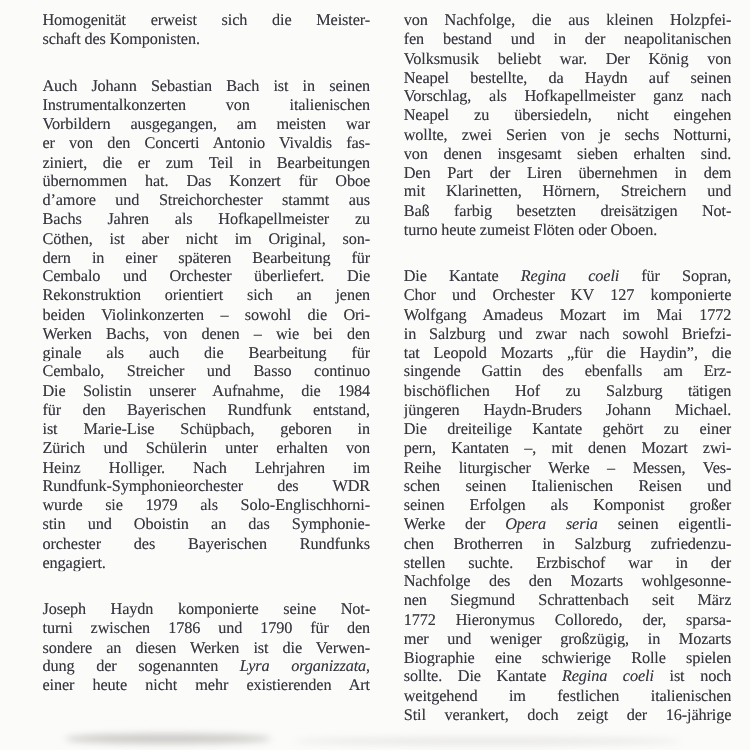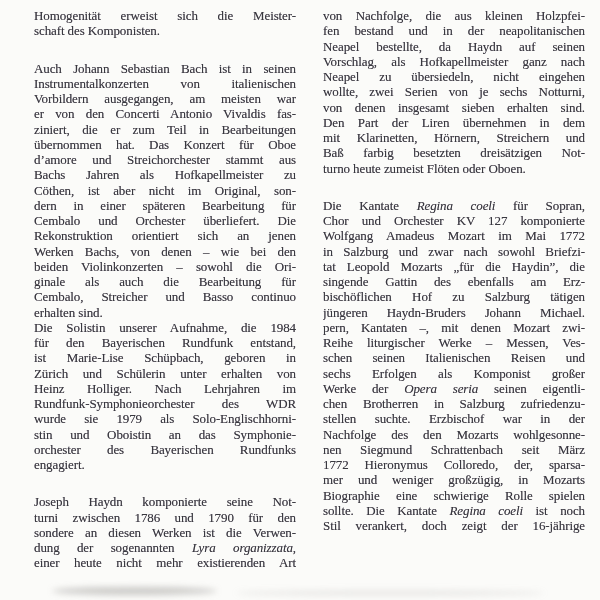--- a/index.html
+++ b/index.html
@@ -78,73 +78,75 @@
       <div class="line jl"><span>Vorbildern ausgegangen, am meisten war</span></div>
       <div class="line jl"><span>er von den Concerti Antonio Vivaldis fas-</span></div>
       <div class="line jl"><span>ziniert, die er zum Teil in Bearbeitungen</span></div>
       <div class="line jl"><span>übernommen hat. Das Konzert für Oboe</span></div>
       <div class="line jl"><span>d’amore und Streichorchester stammt aus</span></div>
       <div class="line jl"><span>Bachs Jahren als Hofkapellmeister zu</span></div>
       <div class="line jl"><span>Cöthen, ist aber nicht im Original, son-</span></div>
       <div class="line jl"><span>dern in einer späteren Bearbeitung für</span></div>
       <div class="line jl"><span>Cembalo und Orchester überliefert. Die</span></div>
       <div class="line jl"><span>Rekonstruktion orientiert sich an jenen</span></div>
+      <div class="line jl"><span>beiden Violinkonzerten – sowohl die Ori-</span></div>
       <div class="line jl"><span>Werken Bachs, von denen – wie bei den</span></div>
-      <div class="line jl"><span>beiden Violinkonzerten – sowohl die Ori-</span></div>
       <div class="line jl"><span>ginale als auch die Bearbeitung für</span></div>
       <div class="line jl"><span>Cembalo, Streicher und Basso continuo</span></div>
-      <div class="line"><span>erhalten sind.</span></div>
       <div class="line jl"><span>Die Solistin unserer Aufnahme, die 1984</span></div>
       <div class="line jl"><span>für den Bayerischen Rundfunk entstand,</span></div>
       <div class="line jl"><span>ist Marie-Lise Schüpbach, geboren in</span></div>
       <div class="line jl"><span>Zürich und Schülerin unter erhalten von</span></div>
       <div class="line jl"><span>Heinz Holliger. Nach Lehrjahren im</span></div>
       <div class="line jl"><span>Rundfunk-Symphonieorchester des WDR</span></div>
       <div class="line jl"><span>wurde sie 1979 als Solo-Englischhorni-</span></div>
       <div class="line jl"><span>stin und Oboistin an das Symphonie-</span></div>
       <div class="line jl"><span>orchester des Bayerischen Rundfunks</span></div>
       <div class="line"><span>engagiert.</span></div>
       <div class="gap"></div>
       <div class="line jl"><span>Joseph Haydn komponierte seine Not-</span></div>
       <div class="line jl"><span>turni zwischen 1786 und 1790 für den</span></div>
       <div class="line jl"><span>sondere an diesen Werken ist die Verwen-</span></div>
       <div class="line jl"><span>dung der sogenannten </span><span class="it">Lyra organizzata</span><span>,</span></div>
       <div class="line jl"><span>einer heute nicht mehr existierenden Art</span></div>
     </div>
   <div class="col col-right">
       <div class="line jl"><span>von Nachfolge, die aus kleinen Holzpfei-</span></div>
       <div class="line jl"><span>fen bestand und in der neapolitanischen</span></div>
+      <div class="line jl"><span>Volksmusik beliebt war. Der König von</span></div>
       <div class="line jl"><span>Neapel bestellte, da Haydn auf seinen</span></div>
       <div class="line jl"><span>Vorschlag, als Hofkapellmeister ganz nach</span></div>
       <div class="line jl"><span>Neapel zu übersiedeln, nicht eingehen</span></div>
       <div class="line jl"><span>wollte, zwei Serien von je sechs Notturni,</span></div>
       <div class="line jl"><span>von denen insgesamt sieben erhalten sind.</span></div>
       <div class="line jl"><span>Den Part der Liren übernehmen in dem</span></div>
       <div class="line jl"><span>mit Klarinetten, Hörnern, Streichern und</span></div>
       <div class="line jl"><span>Baß farbig besetzten dreisätzigen Not-</span></div>
       <div class="line"><span>turno heute zumeist Flöten oder Oboen.</span></div>
       <div class="gap"></div>
       <div class="line jl"><span>Die Kantate </span><span class="it">Regina coeli</span><span> für Sopran,</span></div>
       <div class="line jl"><span>Chor und Orchester KV 127 komponierte</span></div>
       <div class="line jl"><span>Wolfgang Amadeus Mozart im Mai 1772</span></div>
       <div class="line jl"><span>in Salzburg und zwar nach sowohl Briefzi-</span></div>
       <div class="line jl"><span>tat Leopold Mozarts „für die Haydin”, die</span></div>
       <div class="line jl"><span>singende Gattin des ebenfalls am Erz-</span></div>
       <div class="line jl"><span>bischöflichen Hof zu Salzburg tätigen</span></div>
       <div class="line jl"><span>jüngeren Haydn-Bruders Johann Michael.</span></div>
+      <div class="line jl"><span>Die dreiteilige Kantate gehört zu einer</span></div>
       <div class="line jl"><span>pern, Kantaten –, mit denen Mozart zwi-</span></div>
       <div class="line jl"><span>Reihe liturgischer Werke – Messen, Ves-</span></div>
       <div class="line jl"><span>schen seinen Italienischen Reisen und</span></div>
-      <div class="line jl"><span>sechs Erfolgen als Komponist großer</span></div>
+      <div class="line jl"><span>seinen Erfolgen als Komponist großer</span></div>
       <div class="line jl"><span>Werke der </span><span class="it">Opera seria</span><span> seinen eigentli-</span></div>
       <div class="line jl"><span>chen Brotherren in Salzburg zufriedenzu-</span></div>
       <div class="line jl"><span>stellen suchte. Erzbischof war in der</span></div>
       <div class="line jl"><span>Nachfolge des den Mozarts wohlgesonne-</span></div>
       <div class="line jl"><span>nen Siegmund Schrattenbach seit März</span></div>
       <div class="line jl"><span>1772 Hieronymus Colloredo, der, sparsa-</span></div>
       <div class="line jl"><span>mer und weniger großzügig, in Mozarts</span></div>
       <div class="line jl"><span>Biographie eine schwierige Rolle spielen</span></div>
       <div class="line jl"><span>sollte. Die Kantate </span><span class="it">Regina coeli</span><span> ist noch</span></div>
+      <div class="line jl"><span>weitgehend im festlichen italienischen</span></div>
       <div class="line jl"><span>Stil verankert, doch zeigt der 16-jährige</span></div>
     </div>
   <div class="smudge-left"></div>
   <div class="smudge-right"></div>
 </div>
 
 </body></html>

